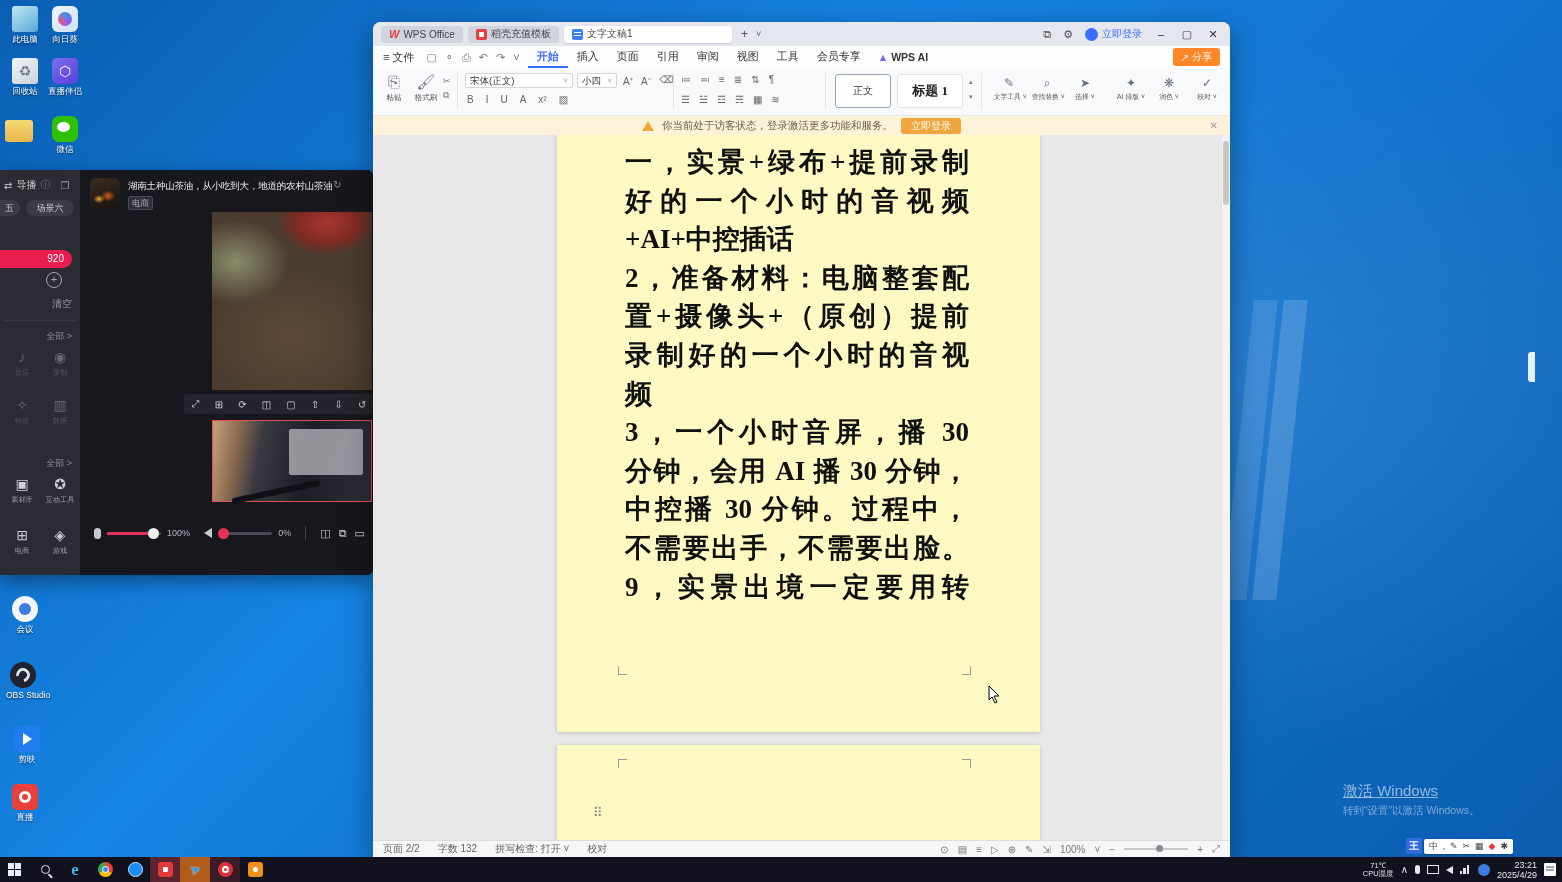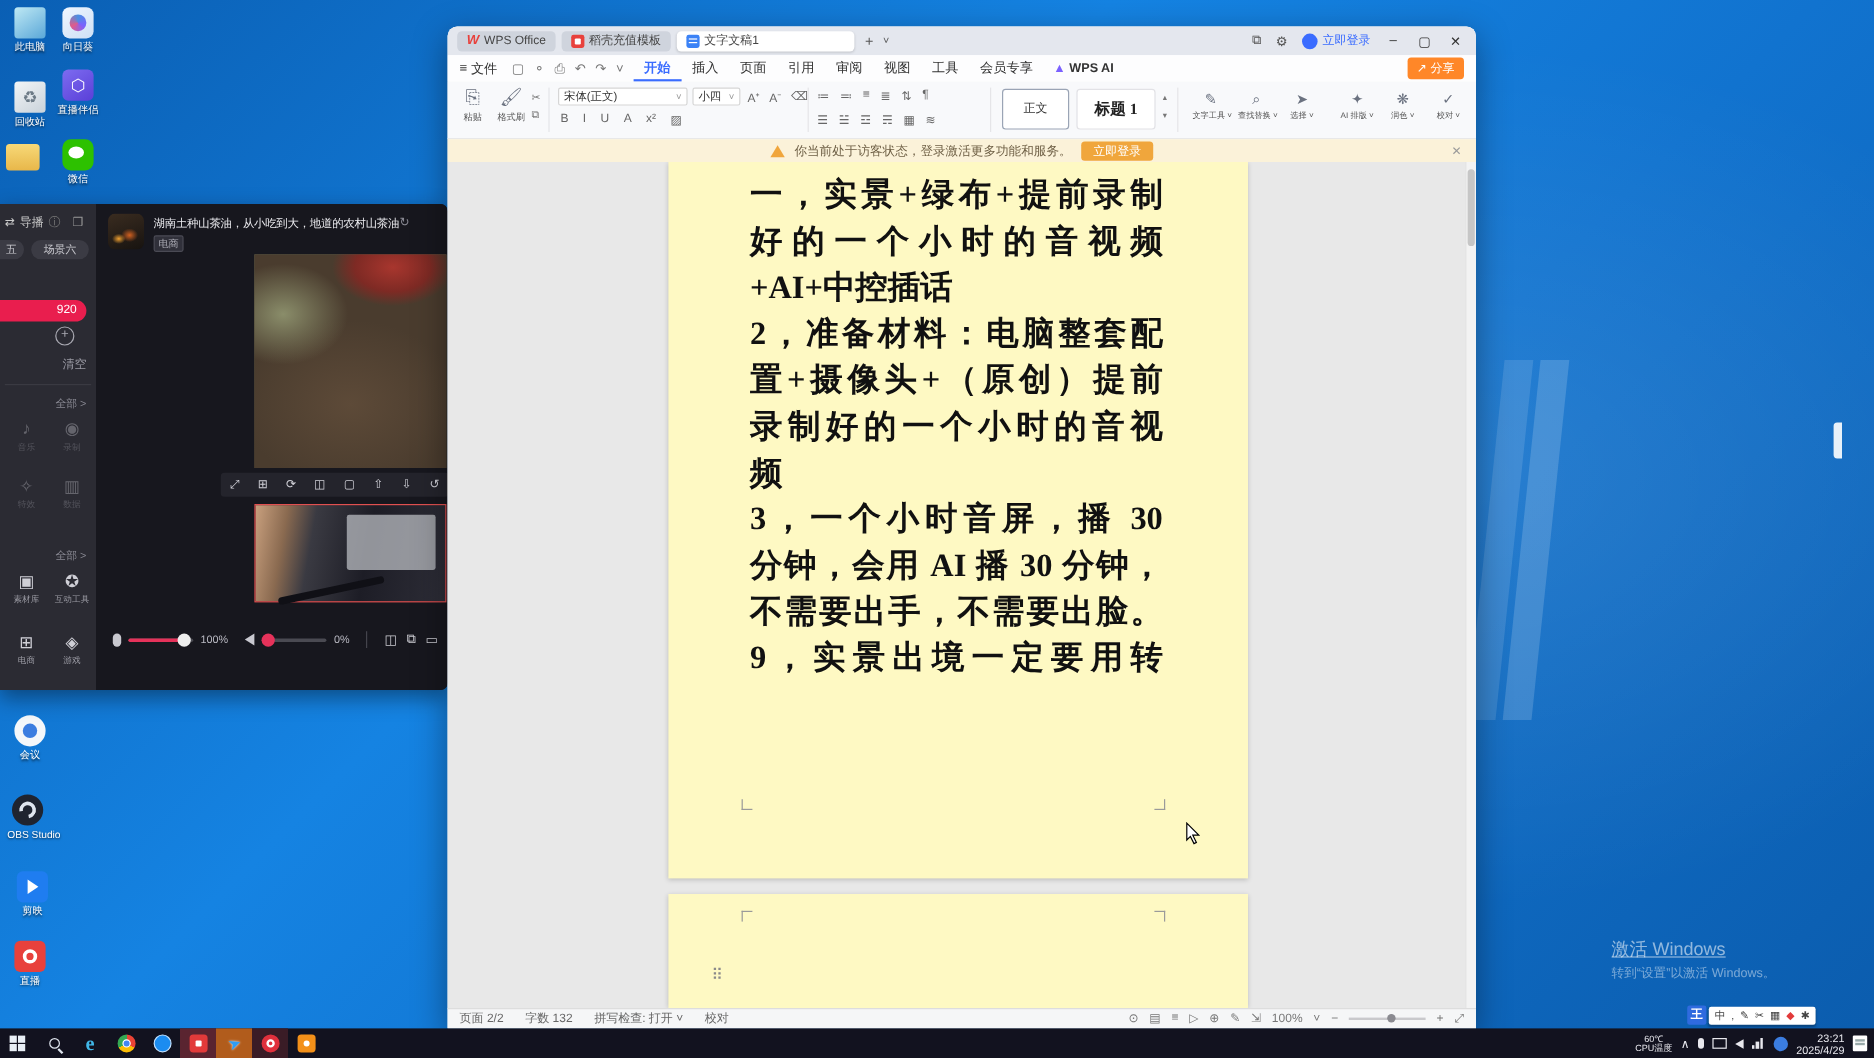--- a/index.html
+++ b/index.html
@@ -85,21 +85,21 @@
   .pct{font-size:9px;color:#b9b9c2;}
   .spk{width:0;height:0;border-top:5px solid transparent;border-bottom:5px solid transparent;border-right:8px solid #c9c9d0;}
   .bdiv{width:1px;height:14px;background:#44444c;}
   .bic{font-size:11px;color:#c9c9d0;margin-left:8px;}
 
   
   #wps{left:373px;top:22px;width:857px;height:835px;background:#fff;border-radius:8px 8px 0 0;box-shadow:0 8px 28px rgba(0,0,0,.38);}
   #titlebar{left:0;top:0;right:0;height:24px;background:#e4e7ee;border-radius:8px 8px 0 0;display:flex;align-items:center;padding-left:8px;font-size:10px;color:#444;}
   .ttab{height:17px;border-radius:4px;display:flex;align-items:center;gap:4px;padding:0 8px;margin-right:5px;white-space:nowrap;}
   .ttab.gray{background:#cfd4dd;}
-  .ttab.white{background:#fff;box-shadow:0 1px 2px rgba(0,0,0,.12);width:148px;}
+  .ttab.white{background:#fff;box-shadow:0 1px 2px rgba(0,0,0,.12);width:168px;}
   .wlogo{color:#e8413c;font-weight:bold;font-size:11px;font-style:italic;}
   .docer{width:11px;height:11px;background:#e8413c;border-radius:2px;position:relative;}
   .docer:after{content:"";position:absolute;inset:3px;background:#fff;border-radius:1px;}
   .bluedoc{width:11px;height:11px;background:#3b82f6;border-radius:2px;position:relative;}
   .bluedoc:after{content:"";position:absolute;left:2px;top:3px;right:2px;height:1.5px;background:#fff;box-shadow:0 3px 0 #fff;}
   .tchar{color:#555;font-size:12px;margin:0 4px;}
   #tb-right{margin-left:auto;display:flex;align-items:center;gap:12px;padding-right:10px;}
   #tb-right .gl{color:#555;font-size:11px;}
   #login-chip{display:flex;align-items:center;gap:4px;color:#3a6cff;font-size:10px;}
   #login-chip .av{width:13px;height:13px;border-radius:50%;background:#3a6cff;}
@@ -209,21 +209,21 @@
 
   <div id="desktop-icons">
       <div class="dicon" style="left: 8px; top: 6px;">
     <div class="ic pc"></div>
     <div class="lbl">此电脑</div>
   </div>
       <div class="dicon" style="left: 48px; top: 6px;">
     <div class="ic hex"></div>
     <div class="lbl">向日葵</div>
   </div>
-      <div class="dicon" style="left: 8px; top: 68px;">
+      <div class="dicon" style="left: 8px; top: 58px;">
     <div class="ic bin"></div>
     <div class="lbl">回收站</div>
   </div>
       <div class="dicon" style="left: 48px; top: 58px;">
     <div class="ic purple"></div>
     <div class="lbl">直播伴侣</div>
   </div>
       <div class="dicon" style="left: 2px; top: 116px;">
     <div class="ic folder"></div>
     <div class="lbl"></div>
@@ -503,20 +503,21 @@
         <div id="p1-lines">
             <div class="docline">一，实景+绿布+提前录制</div>
             <div class="docline">好的一个小时的音视频</div>
             <div class="docline nj">+AI+中控插话</div>
             <div class="docline">2，准备材料：电脑整套配</div>
             <div class="docline">置+摄像头+（原创）提前</div>
             <div class="docline">录制好的一个小时的音视</div>
             <div class="docline nj">频</div>
             <div class="docline">3，一个小时音屏，播 30</div>
             <div class="docline">分钟，会用 AI 播 30 分钟，</div>
+            <div class="docline">中控播 30 分钟。过程中，</div>
             <div class="docline">不需要出手，不需要出脸。</div>
             <div class="docline">9，实景出境一定要用转</div>
           </div>
         <div class="cmark bl" style="left:61px;top:531px"></div>
         <div class="cmark br" style="left:405px;top:531px"></div>
       </div>
       <div class="page" id="page2">
         <div class="cmark tl" style="left:61px;top:14px"></div>
         <div class="cmark tr" style="left:405px;top:14px"></div>
         <div id="drag-handle">⠿</div>
@@ -605,21 +606,21 @@
         </div>
         <div class="tslot" style="background: rgb(58, 28, 38);">
           <div class="ti redring"></div>
         </div>
         <div class="tslot">
           <div class="ti orange"></div>
         </div>
       </div>
     <div id="tray">
       <div id="temp">
-        <div>60℃</div>
+        <div>71℃</div>
         <div>CPU温度</div>
       </div>
       <span class="trayglyph">∧</span>
       <span class="tico mic"></span>
       <span class="tico disp"></span>
       <span class="tico spk"></span>
       <span class="tico sig">
           <i style="height:3px"></i>
           <i style="height:6px"></i>
           <i style="height:9px"></i>

